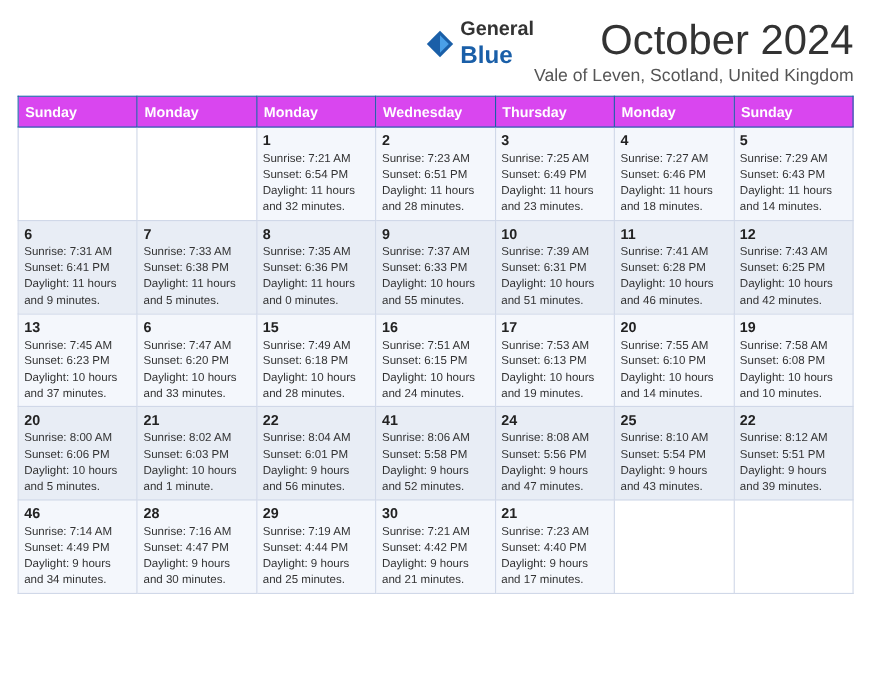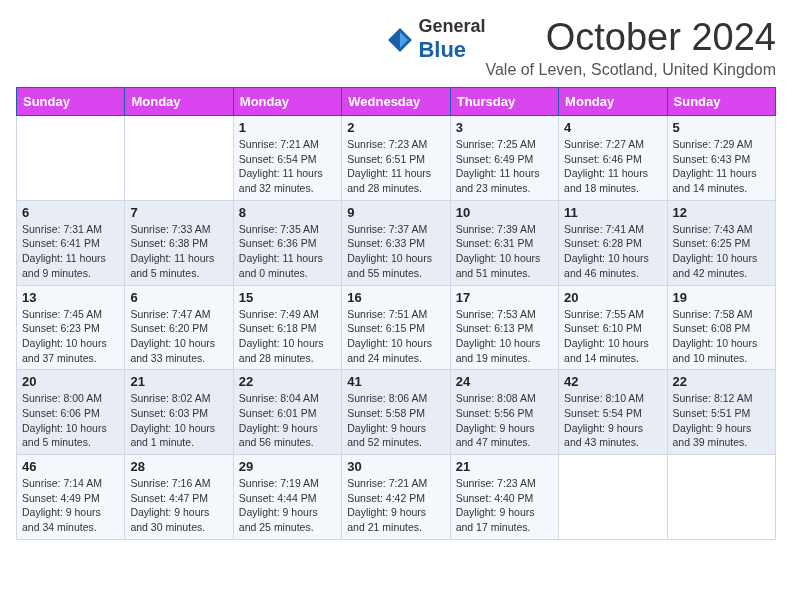--- a/index.html
+++ b/index.html
@@ -190,21 +190,21 @@
         </td>
         <td>
           <span class="day-number">41</span>
           <div class="day-info">Sunrise: 8:06 AM<br>Sunset: 5:58 PM<br>Daylight: 9 hours and 52 minutes.</div>
         </td>
         <td>
           <span class="day-number">24</span>
           <div class="day-info">Sunrise: 8:08 AM<br>Sunset: 5:56 PM<br>Daylight: 9 hours and 47 minutes.</div>
         </td>
         <td>
-          <span class="day-number">42</span>
+          <span class="day-number">25</span>
           <div class="day-info">Sunrise: 8:10 AM<br>Sunset: 5:54 PM<br>Daylight: 9 hours and 43 minutes.</div>
         </td>
         <td>
           <span class="day-number">22</span>
           <div class="day-info">Sunrise: 8:12 AM<br>Sunset: 5:51 PM<br>Daylight: 9 hours and 39 minutes.</div>
         </td>
       </tr>
       <tr>
         <td>
           <span class="day-number">46</span>

